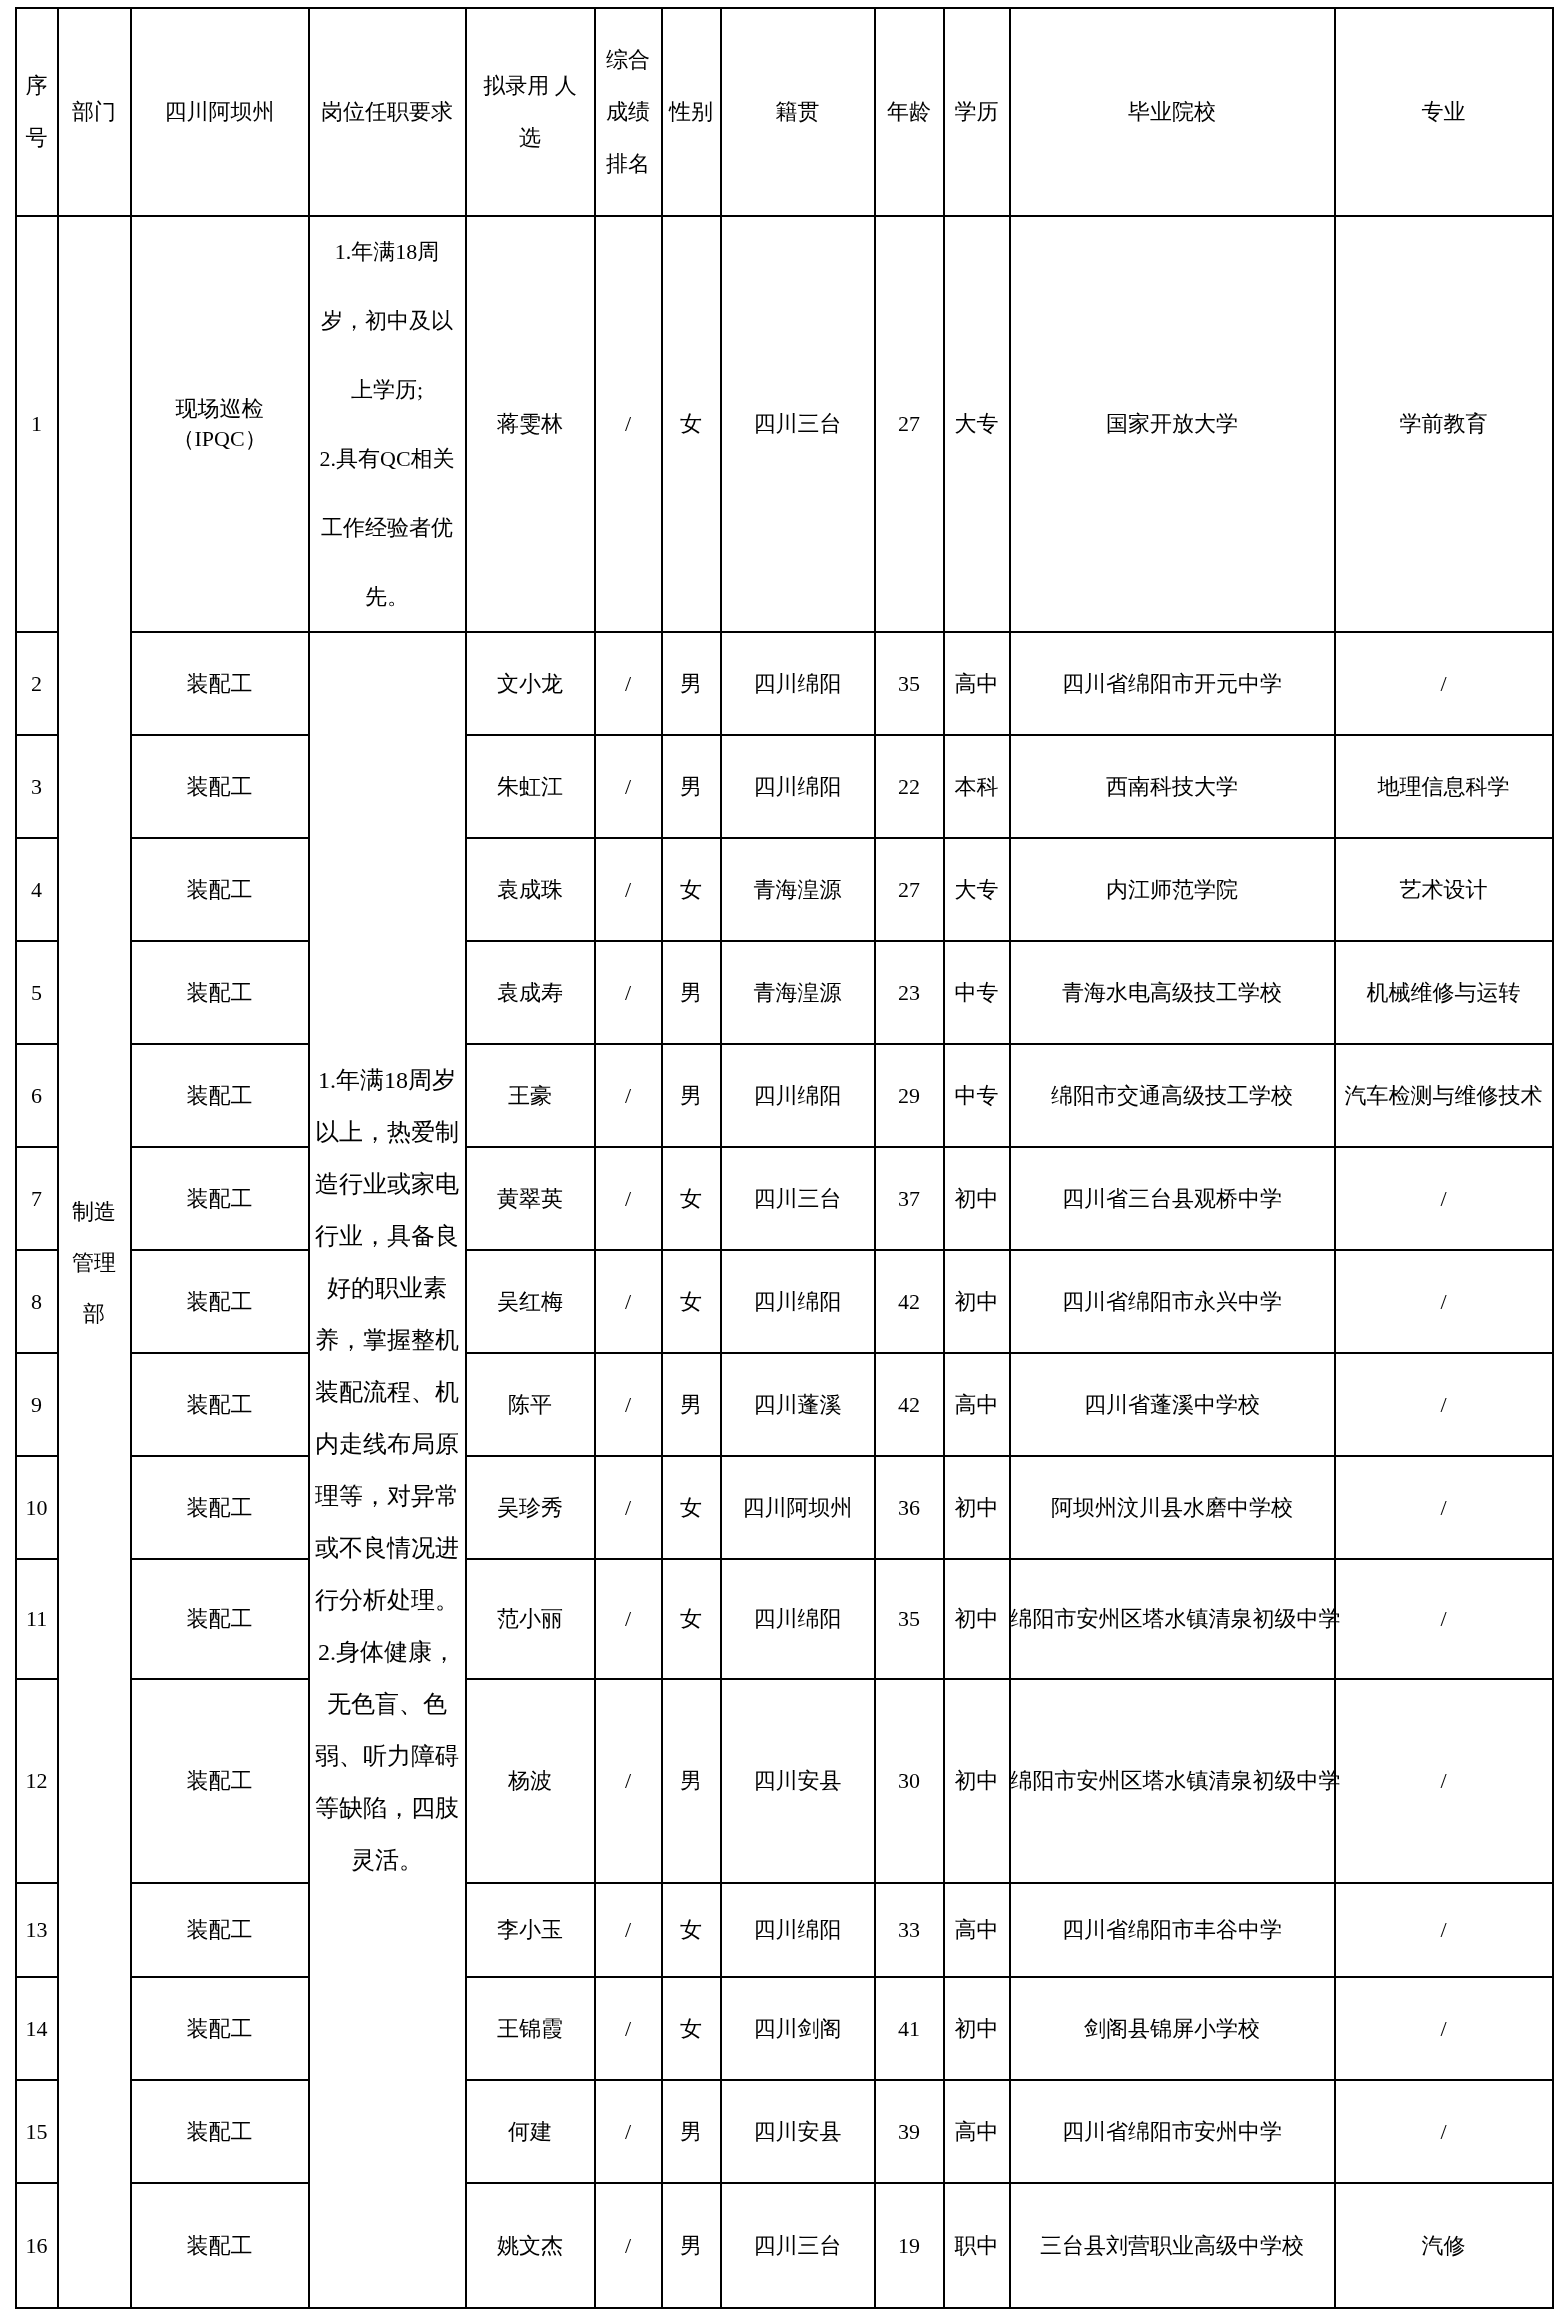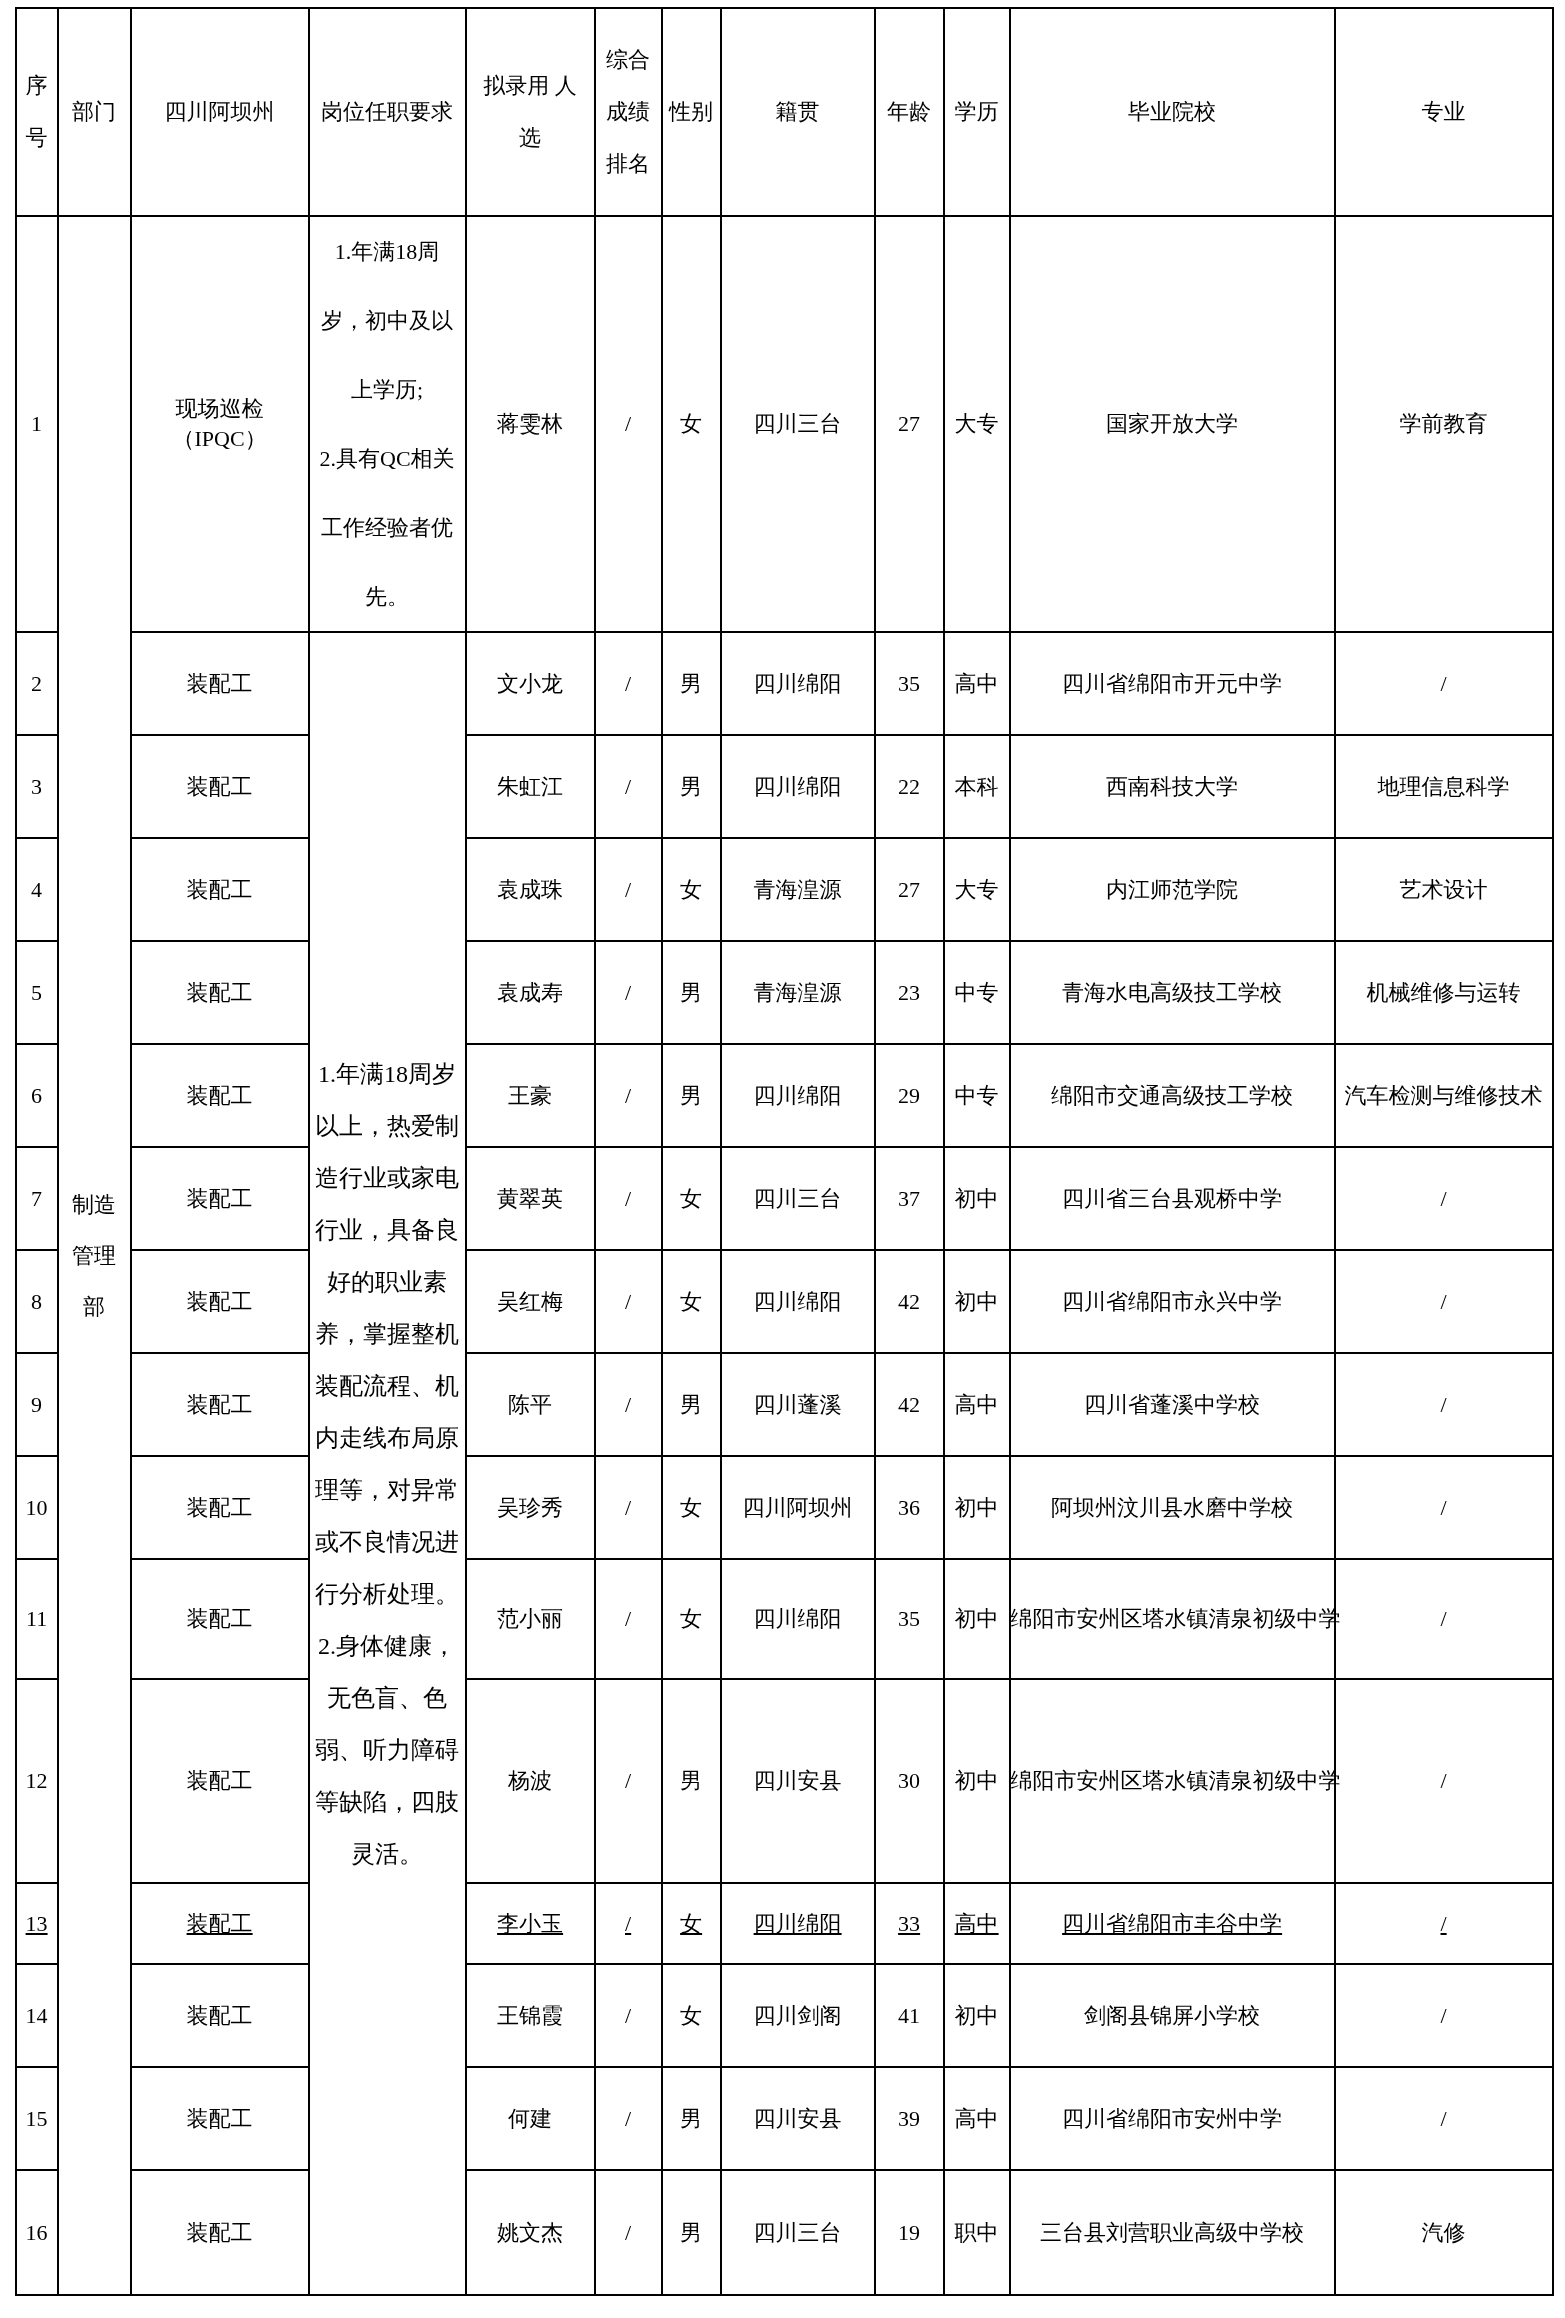--- a/index.html
+++ b/index.html
@@ -22,21 +22,21 @@
   .hdr{white-space:pre-line;line-height:52px;}
   .dept{white-space:pre-line;line-height:51px;margin-left:42px;}
   .req1{white-space:pre-line;line-height:69px;font-size:22px;}
   .reqM{white-space:pre-line;line-height:52px;font-size:24px;}
   .nw{white-space:nowrap;}
   tr.h-hdr{height:208px;}
   tr.h-r1{height:415px;}
   tr.h-std{height:103px;}
   tr.h-r11{height:120px;margin-left:32px;}
   tr.h-r12{height:204px;}
-  tr.h-r13{height:81px;text-decoration:underline;}
+  tr.h-r13{height:94px;}
   tr.h-r16{height:125px;}
 </style>
 </head>
 <body>
 
 <div class="sheet">
   <table>
     <colgroup>
       <col style="width:42px">
         <col style="width:73px">

